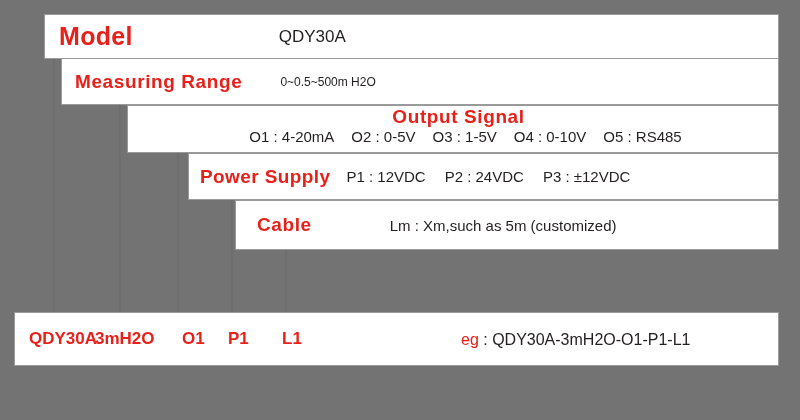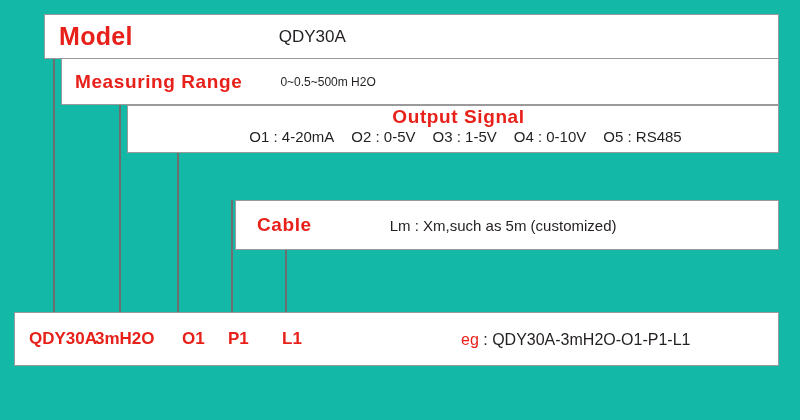--- a/index.html
+++ b/index.html
@@ -4,21 +4,21 @@
 <style>
   html, body {
     margin: 0;
     padding: 0;
     background: #ffffff;
   }
   #page {
     position: relative;
     width: 800px;
     height: 420px;
-    background: #14b8a6;
+    background: #737373;
     font-family: "Liberation Sans", sans-serif;
     overflow: hidden;
   }
 
   
   .spec-row {
     position: absolute;
     box-sizing: border-box;
     border: 1px solid #9a9a9a;
     background: #ffffff;
@@ -132,20 +132,28 @@
     <span class="spec-label">Output Signal</span>
     <span class="opts">
       <span class="opt">O1 : 4-20mA</span>
       <span class="opt">O2 : 0-5V</span>
       <span class="opt">O3 : 1-5V</span>
       <span class="opt">O4 : 0-10V</span>
       <span class="opt">O5 : RS485</span>
     </span>
   </div>
 
+  <div class="spec-row row-power">
+    <span class="spec-label">Power Supply</span>
+    <span class="opts">
+      <span class="opt">P1 : 12VDC</span>
+      <span class="opt">P2 : 24VDC</span>
+      <span class="opt">P3 : ±12VDC</span>
+    </span>
+  </div>
 
   <div class="spec-row row-cable">
     <span class="spec-label">Cable</span>
     <span class="spec-value">Lm : Xm,such as 5m (customized)</span>
   </div>
 
   <div class="summary-box">
     <span class="code-seg" style="left:14px;">QDY30A</span>
     <span class="code-seg" style="left:80px;">3mH2O</span>
     <span class="code-seg" style="left:159px;margin-left:8px;">O1</span>

